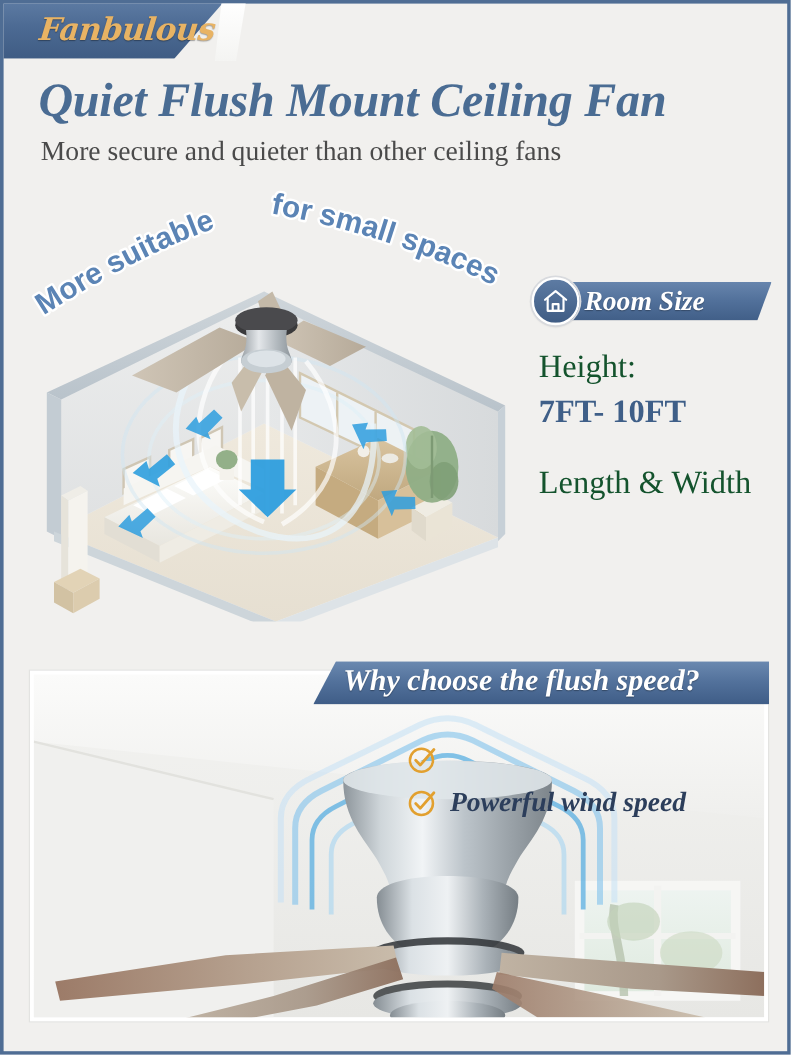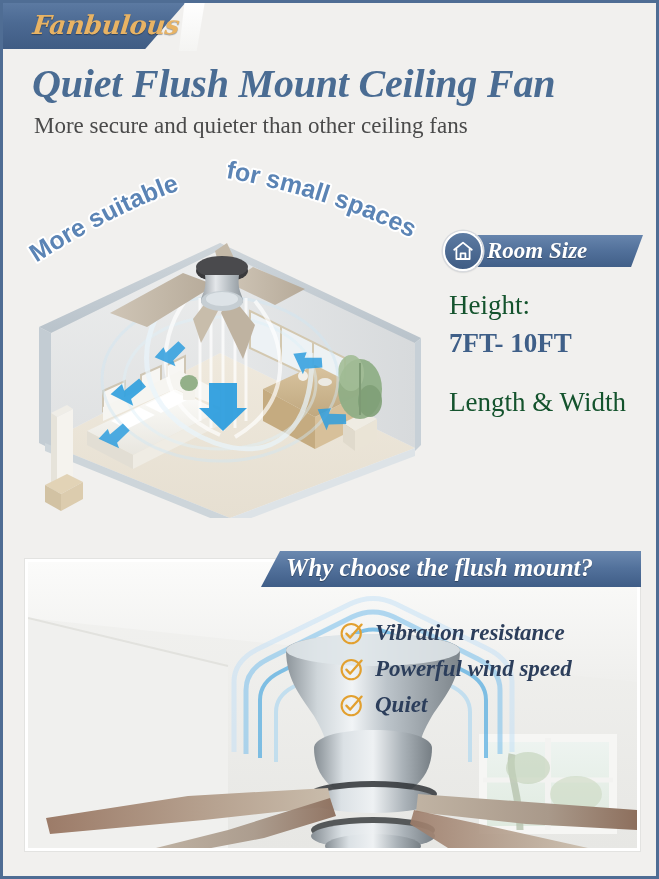--- a/index.html
+++ b/index.html
@@ -497,43 +497,35 @@
         <polygon points="302,236 200,268 104,292 120,298 236,276 308,254" fill="url(#bladeW2)" opacity="0.95"></polygon>
         <polygon points="390,232 500,240 609,248 609,268 498,262 388,250" fill="url(#bladeW2)"></polygon>
         <polygon points="386,248 470,266 560,286 420,286 382,262" fill="url(#bladeW)" opacity="0.9"></polygon>
 
         <ellipse cx="345" cy="284" rx="48" ry="12" fill="url(#nickel2)"></ellipse>
       </svg>
     </div>
   </div>
 
   <div class="why-banner"></div>
-  <div class="why-title">Why choose the flush mount?</div>
+  <div class="why-title">Why choose the flush speed?</div>
 
   <div class="features">
 
     <div class="feature-row">
       <svg class="check-icon" viewBox="0 0 26 26">
         <circle cx="12.2" cy="13.6" r="9.6" fill="none" stroke="#e2a02f" stroke-width="2.1"></circle>
         <path d="M7.4 13.6 L11.2 17.6 L22.6 4.6" fill="none" stroke="#e2a02f" stroke-width="2.3" stroke-linecap="round" stroke-linejoin="round"></path>
       </svg>
-      <span class="feature-text">Vibration resistance</span>
     </div>
 
     <div class="feature-row">
       <svg class="check-icon" viewBox="0 0 26 26">
         <circle cx="12.2" cy="13.6" r="9.6" fill="none" stroke="#e2a02f" stroke-width="2.1"></circle>
         <path d="M7.4 13.6 L11.2 17.6 L22.6 4.6" fill="none" stroke="#e2a02f" stroke-width="2.3" stroke-linecap="round" stroke-linejoin="round"></path>
       </svg>
       <span class="feature-text">Powerful wind speed</span>
     </div>
 
-    <div class="feature-row">
-      <svg class="check-icon" viewBox="0 0 26 26">
-        <circle cx="12.2" cy="13.6" r="9.6" fill="none" stroke="#e2a02f" stroke-width="2.1"></circle>
-        <path d="M7.4 13.6 L11.2 17.6 L22.6 4.6" fill="none" stroke="#e2a02f" stroke-width="2.3" stroke-linecap="round" stroke-linejoin="round"></path>
-      </svg>
-      <span class="feature-text">Quiet</span>
-    </div>
 
   </div>
 
 </div>
 
 </body></html>

